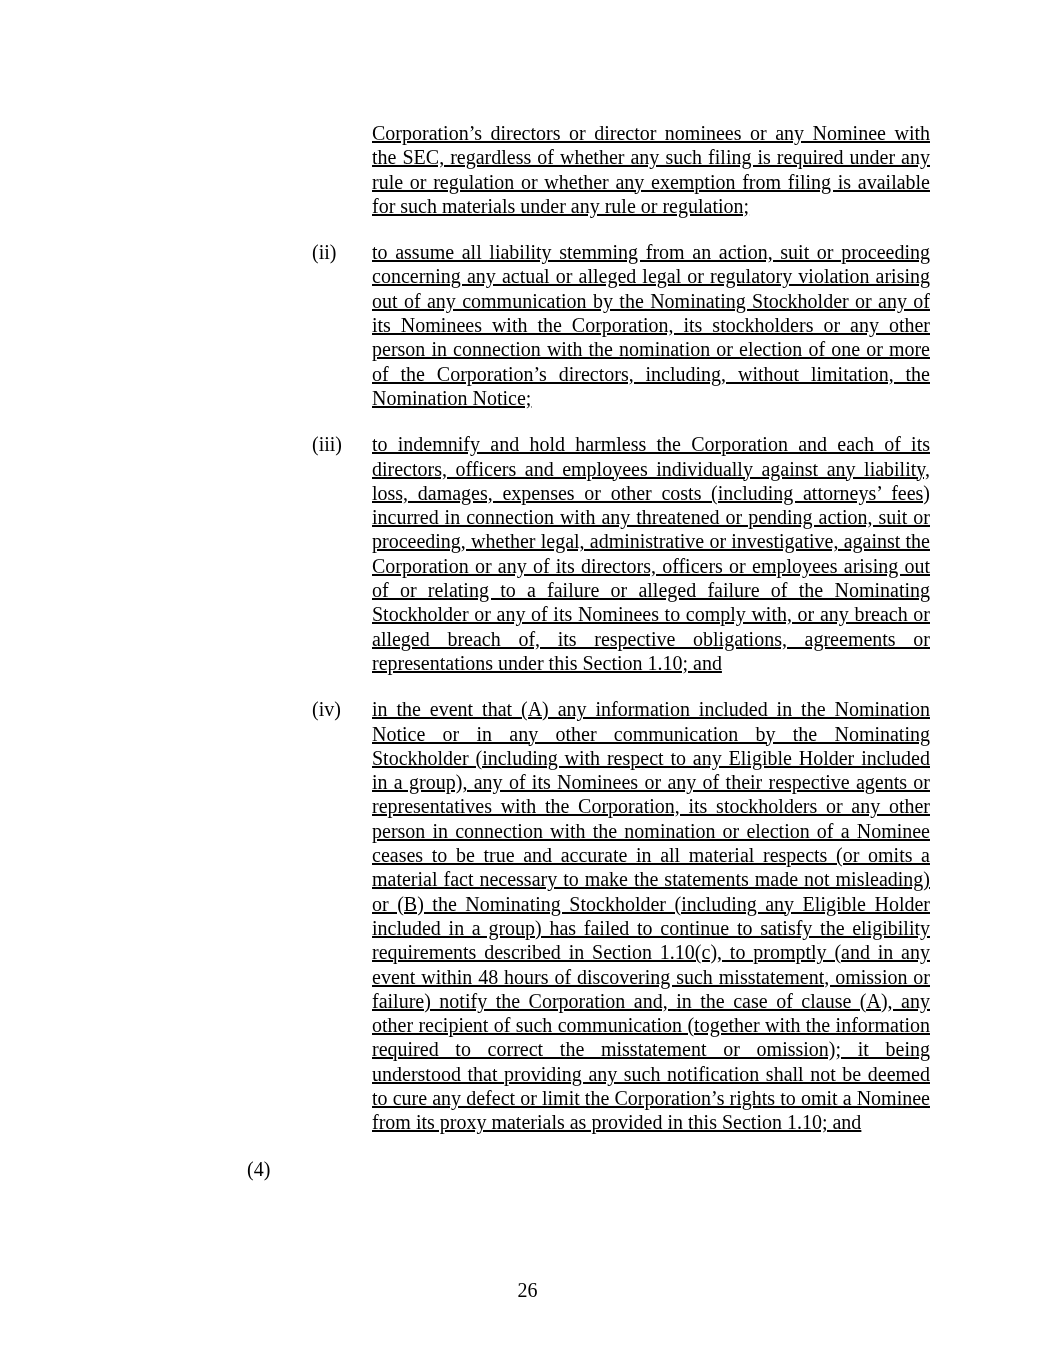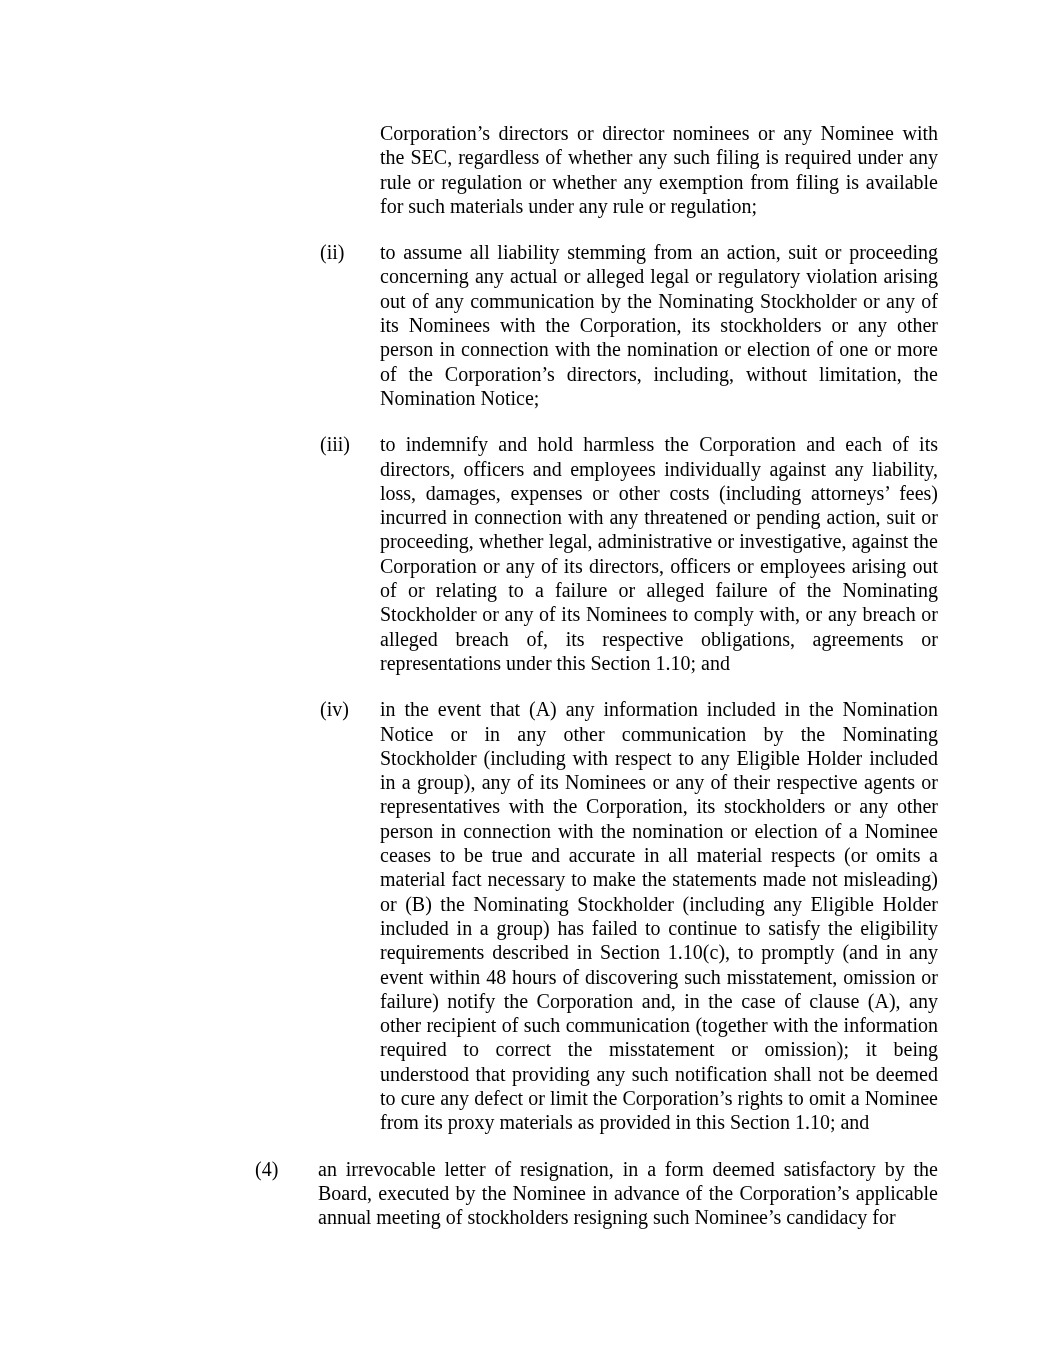--- a/index.html
+++ b/index.html
@@ -19,21 +19,22 @@
     overflow: hidden;
   }
   .content {
     position: absolute;
     top: 121px;
     left: 0;
     width: 1055px;
   }
   .doc-item {
     position: relative;
-    margin: 0 0 22px 8px;
+    margin: 0 0 22px 0;
+    text-decoration: underline;
   }
   .doc-item:last-child {
     margin-bottom: 0;
   }
   .item-label {
     position: absolute;
     top: 0;
   }
   .indent-2 .item-label { left: 312px; text-align: right; }
   .indent-2 .item-text {
@@ -78,18 +79,18 @@
       <p class="item-text">to indemnify and hold harmless the Corporation and each of its directors, officers and employees individually against any liability, loss, damages, expenses or other costs (including attorneys’ fees) incurred in connection with any threatened or pending action, suit or proceeding, whether legal, administrative or investigative, against the Corporation or any of its directors, officers or employees arising out of or relating to a failure or alleged failure of the Nominating Stockholder or any of its Nominees to comply with, or any breach or alleged breach of, its respective obligations, agreements or representations under this Section 1.10; and</p>
     </div>
 
     <div class="doc-item indent-2">
       <span class="item-label">(iv)</span>
       <p class="item-text">in the event that (A) any information included in the Nomination Notice or in any other communication by the Nominating Stockholder (including with respect to any Eligible Holder included in a group), any of its Nominees or any of their respective agents or representatives with the Corporation, its stockholders or any other person in connection with the nomination or election of a Nominee ceases to be true and accurate in all material respects (or omits a material fact necessary to make the statements made not misleading) or (B) the Nominating Stockholder (including any Eligible Holder included in a group) has failed to continue to satisfy the eligibility requirements described in Section 1.10(c), to promptly (and in any event within 48 hours of discovering such misstatement, omission or failure) notify the Corporation and, in the case of clause (A), any other recipient of such communication (together with the information required to correct the misstatement or omission); it being understood that providing any such notification shall not be deemed to cure any defect or limit the Corporation’s rights to omit a Nominee from its proxy materials as provided in this Section 1.10; and</p>
     </div>
 
     <div class="doc-item indent-1">
       <span class="item-label">(4)</span>
-      <p class="item-text">an irrevocable letter of resignation, in a form deemed satisfactory by the Board, executed by the Nominee in advance of the Corporation’s applicable annual meeting of stockholders resigning such Nominee’s candidacy for</p>
     </div>
 
   </div>
 
+  <div class="page-number">26</div>
 </div>
 
 </body></html>

